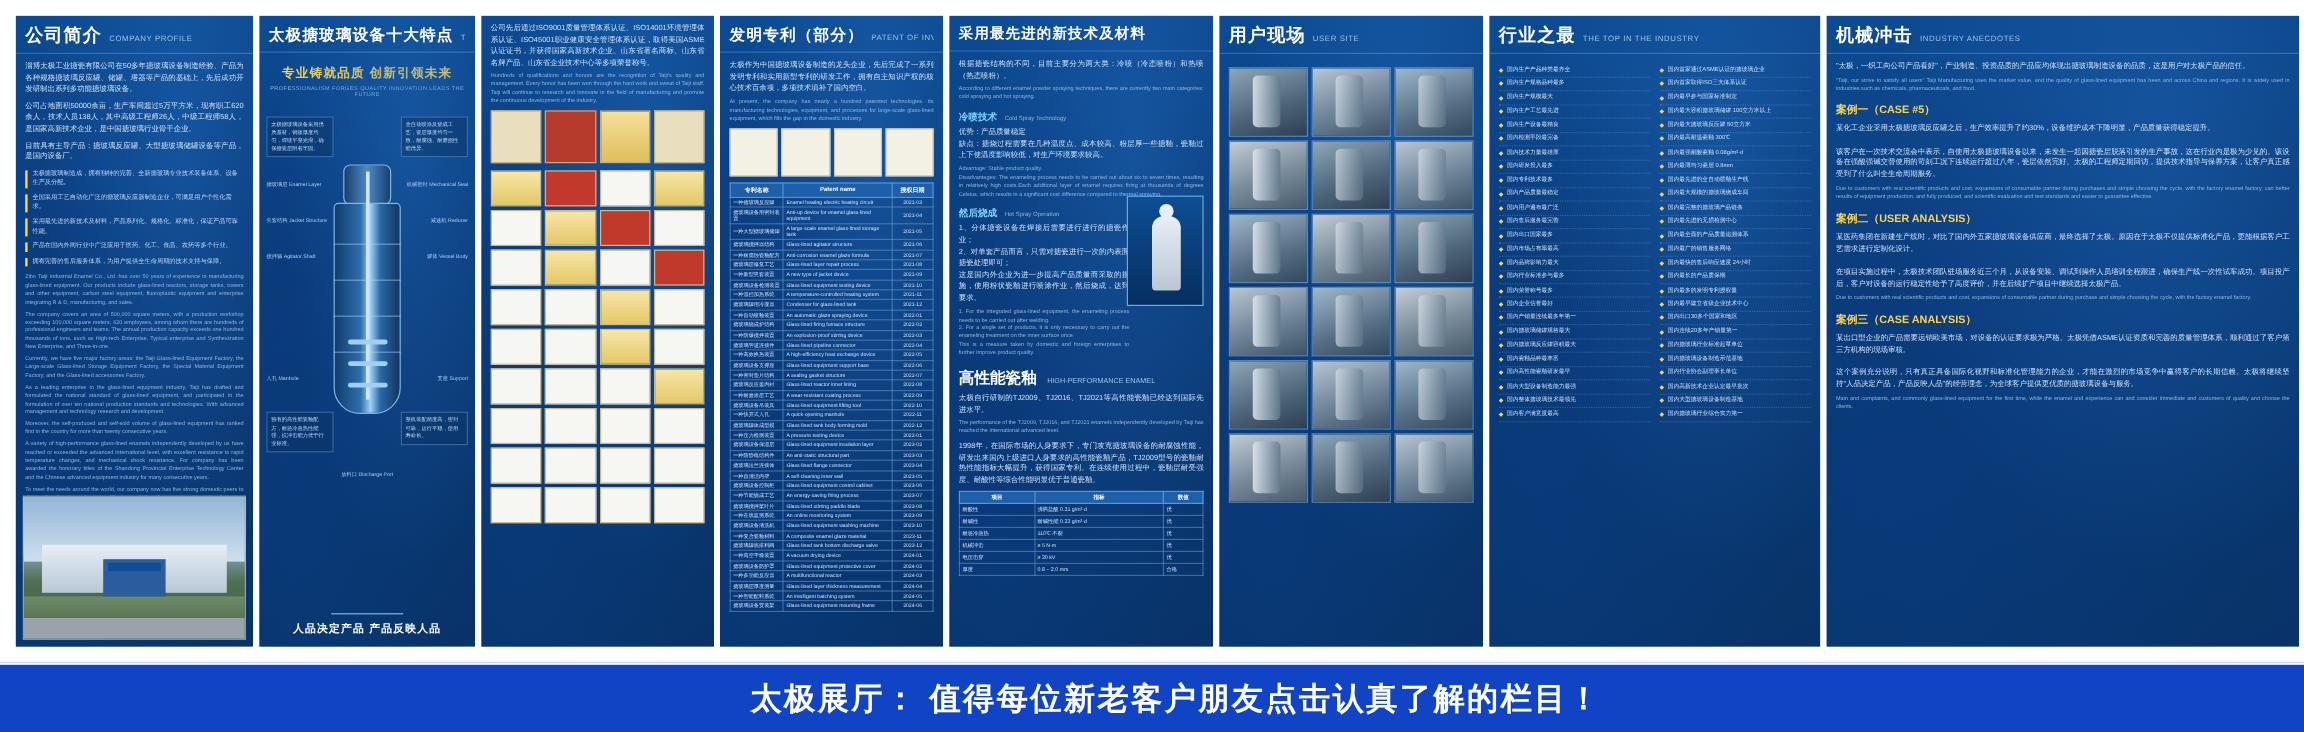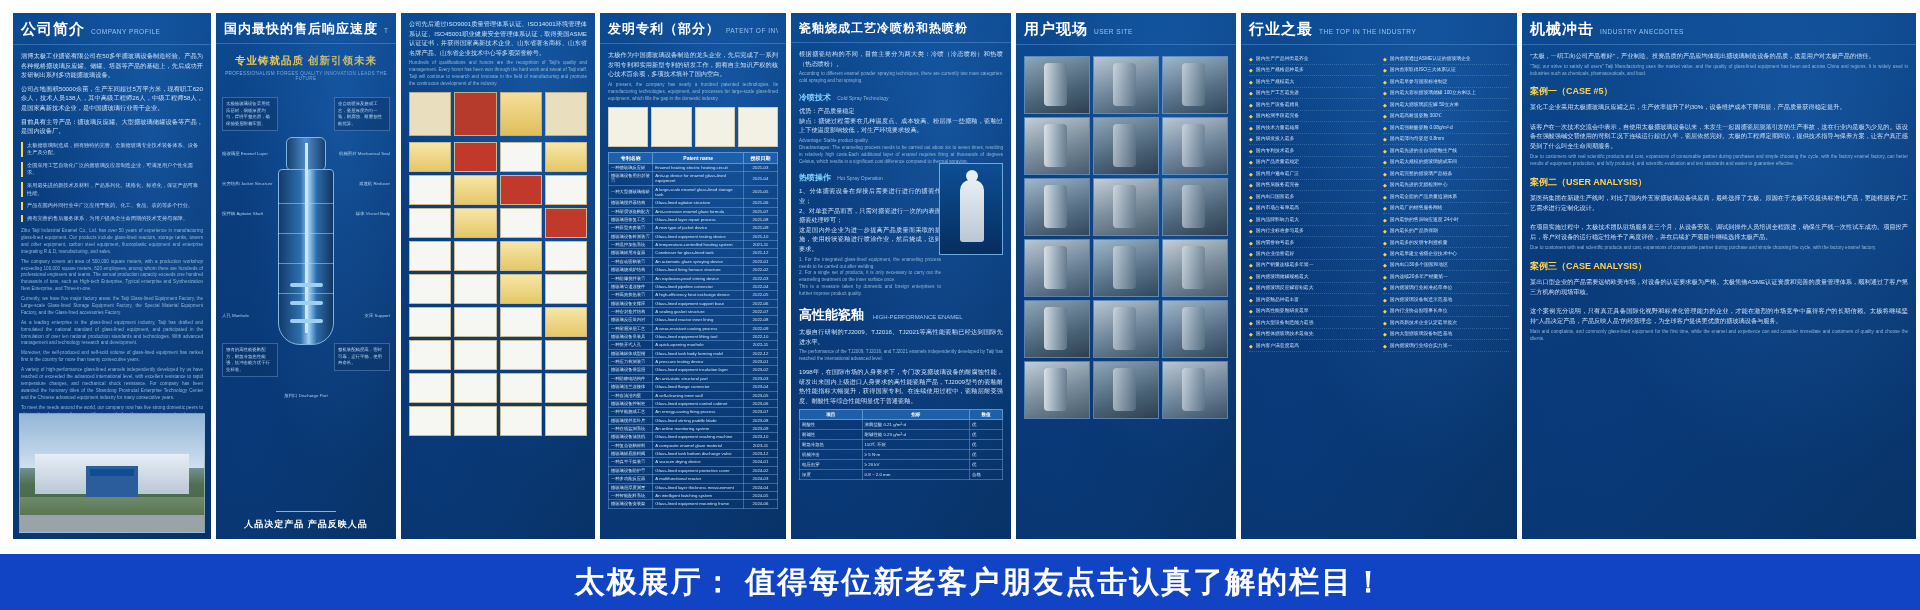--- a/index.html
+++ b/index.html
@@ -194,21 +194,21 @@
   .p8 .case-h { color:#ffd34d; font-size:9px; font-weight:bold; margin:8px 0 4px; }
 
   
   .banner {
     flex: 0 0 58px;
     background:#1144c4;
     display:flex; align-items:center; justify-content:center;
     border-top:2px solid #ffffff;
   }
   .banner span {
-    color:#ffffff; font-size:30px; font-weight:bold; letter-spacing:2px;margin-left:40px;
+    color:#ffffff; font-size:26px; font-weight:bold; letter-spacing:2px;margin-left:40px;
   }
 </style>
 </head>
 <body>
 
 <div class="board">
 
   <div class="panels">
 
     <section class="panel p1">
@@ -243,21 +243,21 @@
           <span class="ground"></span>
           <span class="bld"></span>
         <span class="gate"></span>
           <span class="sign"></span>
           <span class="road"></span>
       </div>
     </section>
 
     <section class="panel p2">
       <div class="p-head">
-        <span class="cn sm">国内最快的售后响应速度</span>
+        <span class="cn sm">太极搪玻璃设备十大特点</span>
         <span class="en">TOP 10 FEATURES</span>
       </div>
       <div class="slogan">专业铸就品质 创新引领未来</div>
       <div class="slogan-en">PROFESSIONALISM FORGES QUALITY    INNOVATION LEADS THE FUTURE</div>
 
       <div class="vessel">
         <div class="v-top"></div>
         <div class="v-body"></div>
         <div class="v-shaft"></div>
         <div class="v-blade" style="top:150px"></div>
@@ -566,37 +566,37 @@
                 <td>Glass-lined equipment mounting frame</td>
                 <td class="c">2024-06</td>
               </tr>
             </tbody>
         </table>
       </div>
     </section>
 
     <section class="panel p5">
       <div class="p-head">
-        <span class="cn xs">瓷釉烧成工艺冷喷粉和热喷粉</span>
+        <span class="cn xs">采用最先进的新技术及材料</span>
       </div>
       <div class="p-body">
         <p class="cntext">根据搪瓷结构的不同，目前主要分为两大类：冷喷（冷态喷粉）和热喷（热态喷粉）。</p>
         <p class="entext" style="margin-top:3px">According to different enamel powder spraying techniques, there are currently two main categories: cold spraying and hot spraying.</p>
 
         <div class="sec-title">
           <span>冷喷技术</span>
           <span class="en">Cold Spray Technology</span>
         </div>
         <p class="cntext" style="white-space:pre-line">优势：产品质量稳定
 缺点：搪烧过程需要在几种温度点、成本较高、粉层厚一些搪釉，瓷釉过上下使温度影响较低，对生产环境要求较高。</p>
         <p class="entext" style="margin-top:3px;white-space:pre-line">Advantage: Stable product quality.
 Disadvantages: The enameling process needs to be carried out about six to seven times, resulting in relatively high costs.Each additional layer of enamel requires firing at thousands of degrees Celsius, which results in a significant cost difference compared to thermal spraying.</p>
 
         <div class="sec-title">
-          <span>热喷操作</span>
+          <span>然后烧成</span>
           <span class="en">Hot Spray Operation</span>
         </div>
         <p class="cntext" style="white-space:pre-line;width:142px">1、分体搪瓷设备在焊接后需要进行进行的搪瓷作业；
 2、对单套产品而言，只需对搪瓷进行一次的内表面搪瓷处理即可；
 这是国内外企业为进一步提高产品质量而采取的措施，使用粉状瓷釉进行喷涂作业，然后烧成，达到要求。</p>
         <p class="entext" style="margin-top:3px;white-space:pre-line;width:142px">1. For the integrated glass-lined equipment, the enameling process needs to be carried out after welding.
 2. For a single set of products, it is only necessary to carry out the enameling treatment on the inner surface once.
 This is a measure taken by domestic and foreign enterprises to further improve product quality.</p>
 
         <div class="big-title" style="margin-top:8px">

